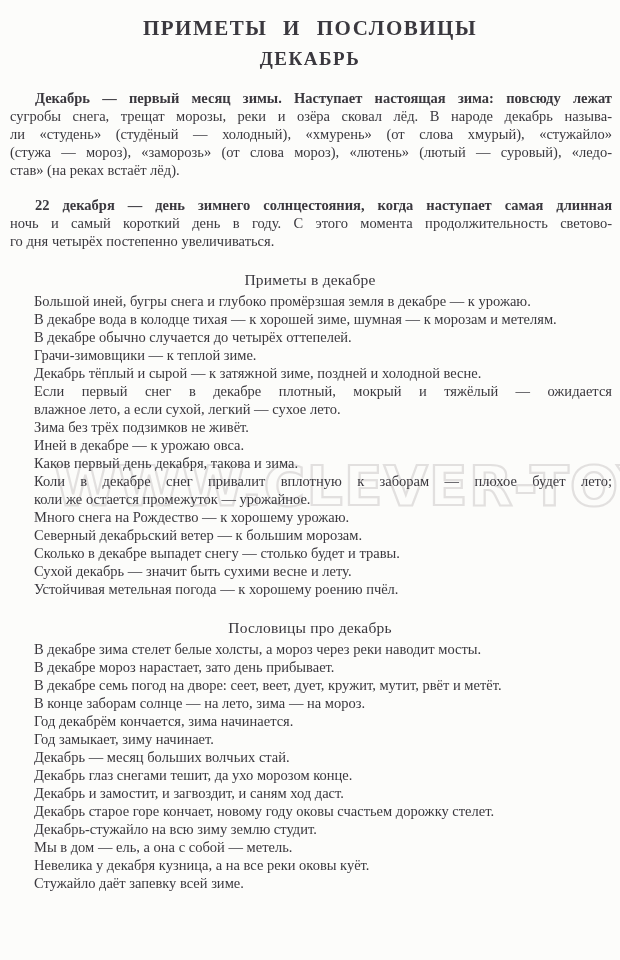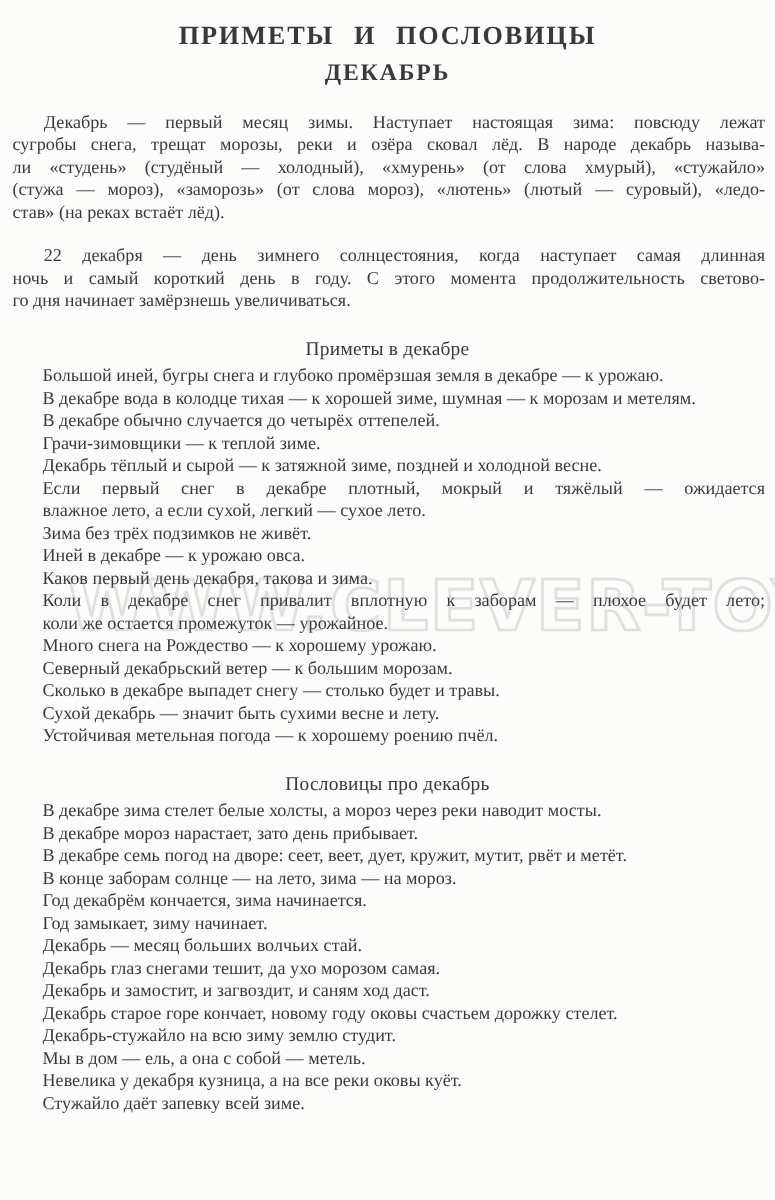--- a/index.html
+++ b/index.html
@@ -33,21 +33,21 @@
     margin:7px 0 0; text-align:center; font-weight:bold;
     font-size:19px; line-height:22px; letter-spacing:1.5px;
   }
   .paragraphs { margin-top:19px; padding:0 8px 0 10px; }
   .paragraph + .paragraph { margin-top:17px; }
   .line {
     font-size:14.5px; line-height:18px; height:18px;
     overflow:hidden; white-space:normal;
   }
   .line.j { text-align:justify; text-align-last:justify; }
-  .line.indent { text-indent:25px; }
+  .line.indent { text-indent:25px;font-weight:bold; }
   .section-heading {
     margin:20px 0 0; text-align:center; font-weight:normal;
     font-size:15.5px; line-height:20px; letter-spacing:0.2px;
   }
   .section-items { margin-top:2px; padding:0 8px 0 34px; }
 </style>
 </head>
 <body>
 
 <div class="page">
@@ -59,21 +59,21 @@
         <div class="paragraph">
           <div class="line indent j">Декабрь — первый месяц зимы. Наступает настоящая зима: повсюду лежат</div>
           <div class="line j">сугробы снега, трещат морозы, реки и озёра сковал лёд. В народе декабрь называ-</div>
           <div class="line j">ли «студень» (студёный — холодный), «хмурень» (от слова хмурый), «стужайло»</div>
           <div class="line j">(стужа — мороз), «заморозь» (от слова мороз), «лютень» (лютый — суровый), «ледо-</div>
           <div class="line">став» (на реках встаёт лёд).</div>
         </div>
         <div class="paragraph">
           <div class="line indent j">22 декабря — день зимнего солнцестояния, когда наступает самая длинная</div>
           <div class="line j">ночь и самый короткий день в году. С этого момента продолжительность светово-</div>
-          <div class="line">го дня начинает замёрзнешь увеличиваться.</div>
+          <div class="line">го дня четырёх постепенно увеличиваться.</div>
         </div>
       </div>
     <div id="sections">
         <h3 class="section-heading">Приметы в декабре</h3>
         <div class="section-items">
           <div>
             <div class="line">Большой иней, бугры снега и глубоко промёрзшая земля в декабре — к урожаю.</div>
           </div>
           <div>
             <div class="line">В декабре вода в колодце тихая — к хорошей зиме, шумная — к морозам и метелям.</div>
@@ -137,21 +137,21 @@
           <div>
             <div class="line">Год декабрём кончается, зима начинается.</div>
           </div>
           <div>
             <div class="line">Год замыкает, зиму начинает.</div>
           </div>
           <div>
             <div class="line">Декабрь — месяц больших волчьих стай.</div>
           </div>
           <div>
-            <div class="line">Декабрь глаз снегами тешит, да ухо морозом самая.</div>
+            <div class="line">Декабрь глаз снегами тешит, да ухо морозом конце.</div>
           </div>
           <div>
             <div class="line">Декабрь и замостит, и загвоздит, и саням ход даст.</div>
           </div>
           <div>
             <div class="line">Декабрь старое горе кончает, новому году оковы счастьем дорожку стелет.</div>
           </div>
           <div>
             <div class="line">Декабрь-стужайло на всю зиму землю студит.</div>
           </div>

